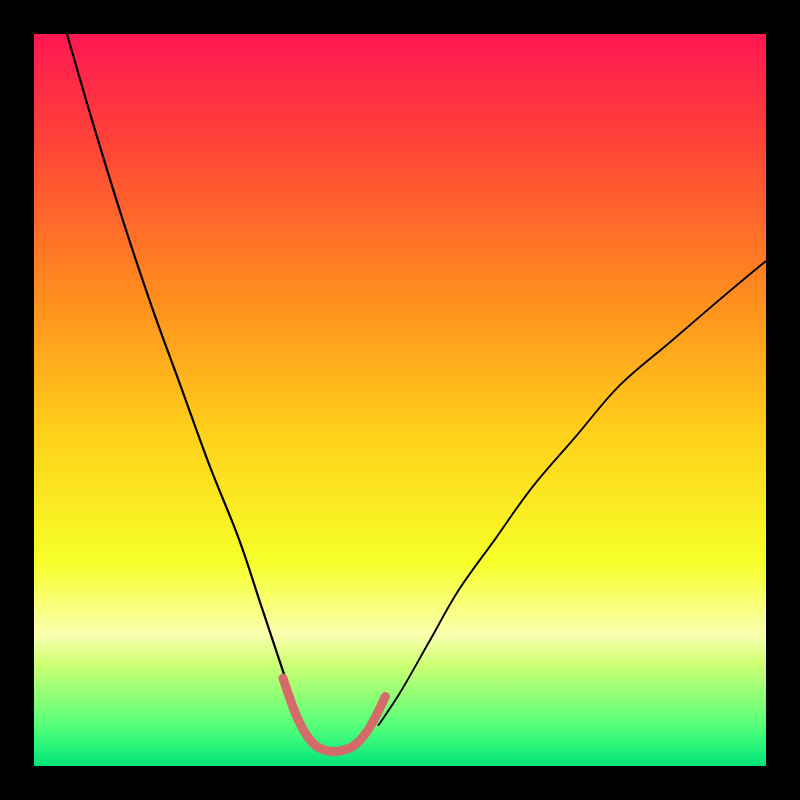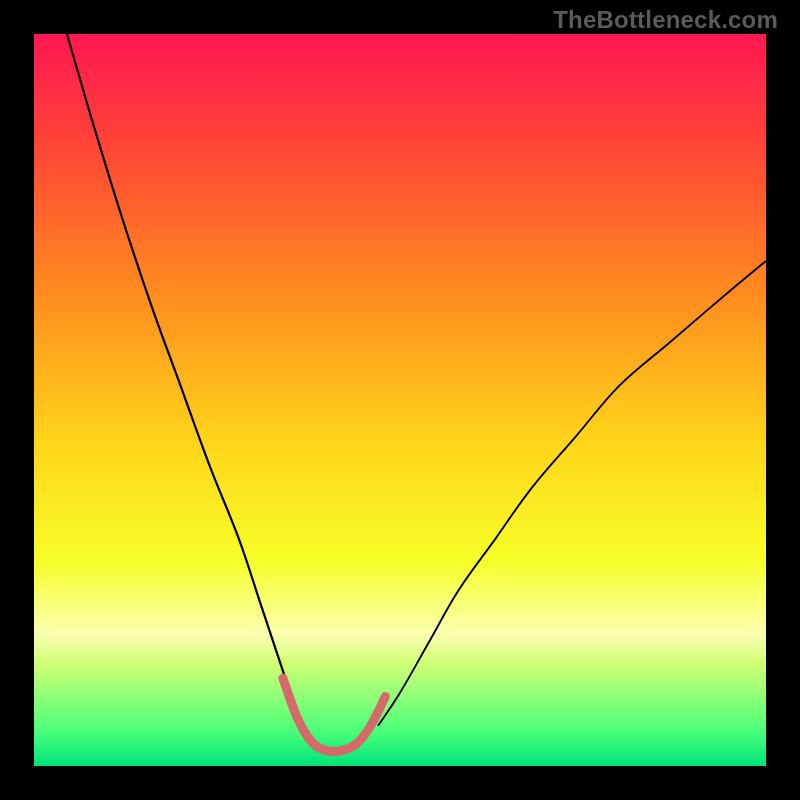--- a/index.html
+++ b/index.html
@@ -35,21 +35,20 @@
     top: 34px;
     width: 732px;
     height: 732px;
   }
   svg { display: block; }
 </style>
 </head>
 <body>
 
 <div class="frame">
-  <div class="watermark">TheBottleneck.com</div>
 
   <div class="plot">
     <svg id="chart-svg" viewBox="0 0 732 732" width="732" height="732" preserveAspectRatio="none">
       <defs>
         <linearGradient id="bg-grad" x1="0" y1="0" x2="0" y2="1">
             <stop offset="0%" stop-color="#ff1752"></stop>
             <stop offset="15%" stop-color="#ff4437"></stop>
             <stop offset="35%" stop-color="#ff8a1f"></stop>
             <stop offset="55.00000000000001%" stop-color="#ffd21a"></stop>
             <stop offset="72%" stop-color="#f6ff28"></stop>

